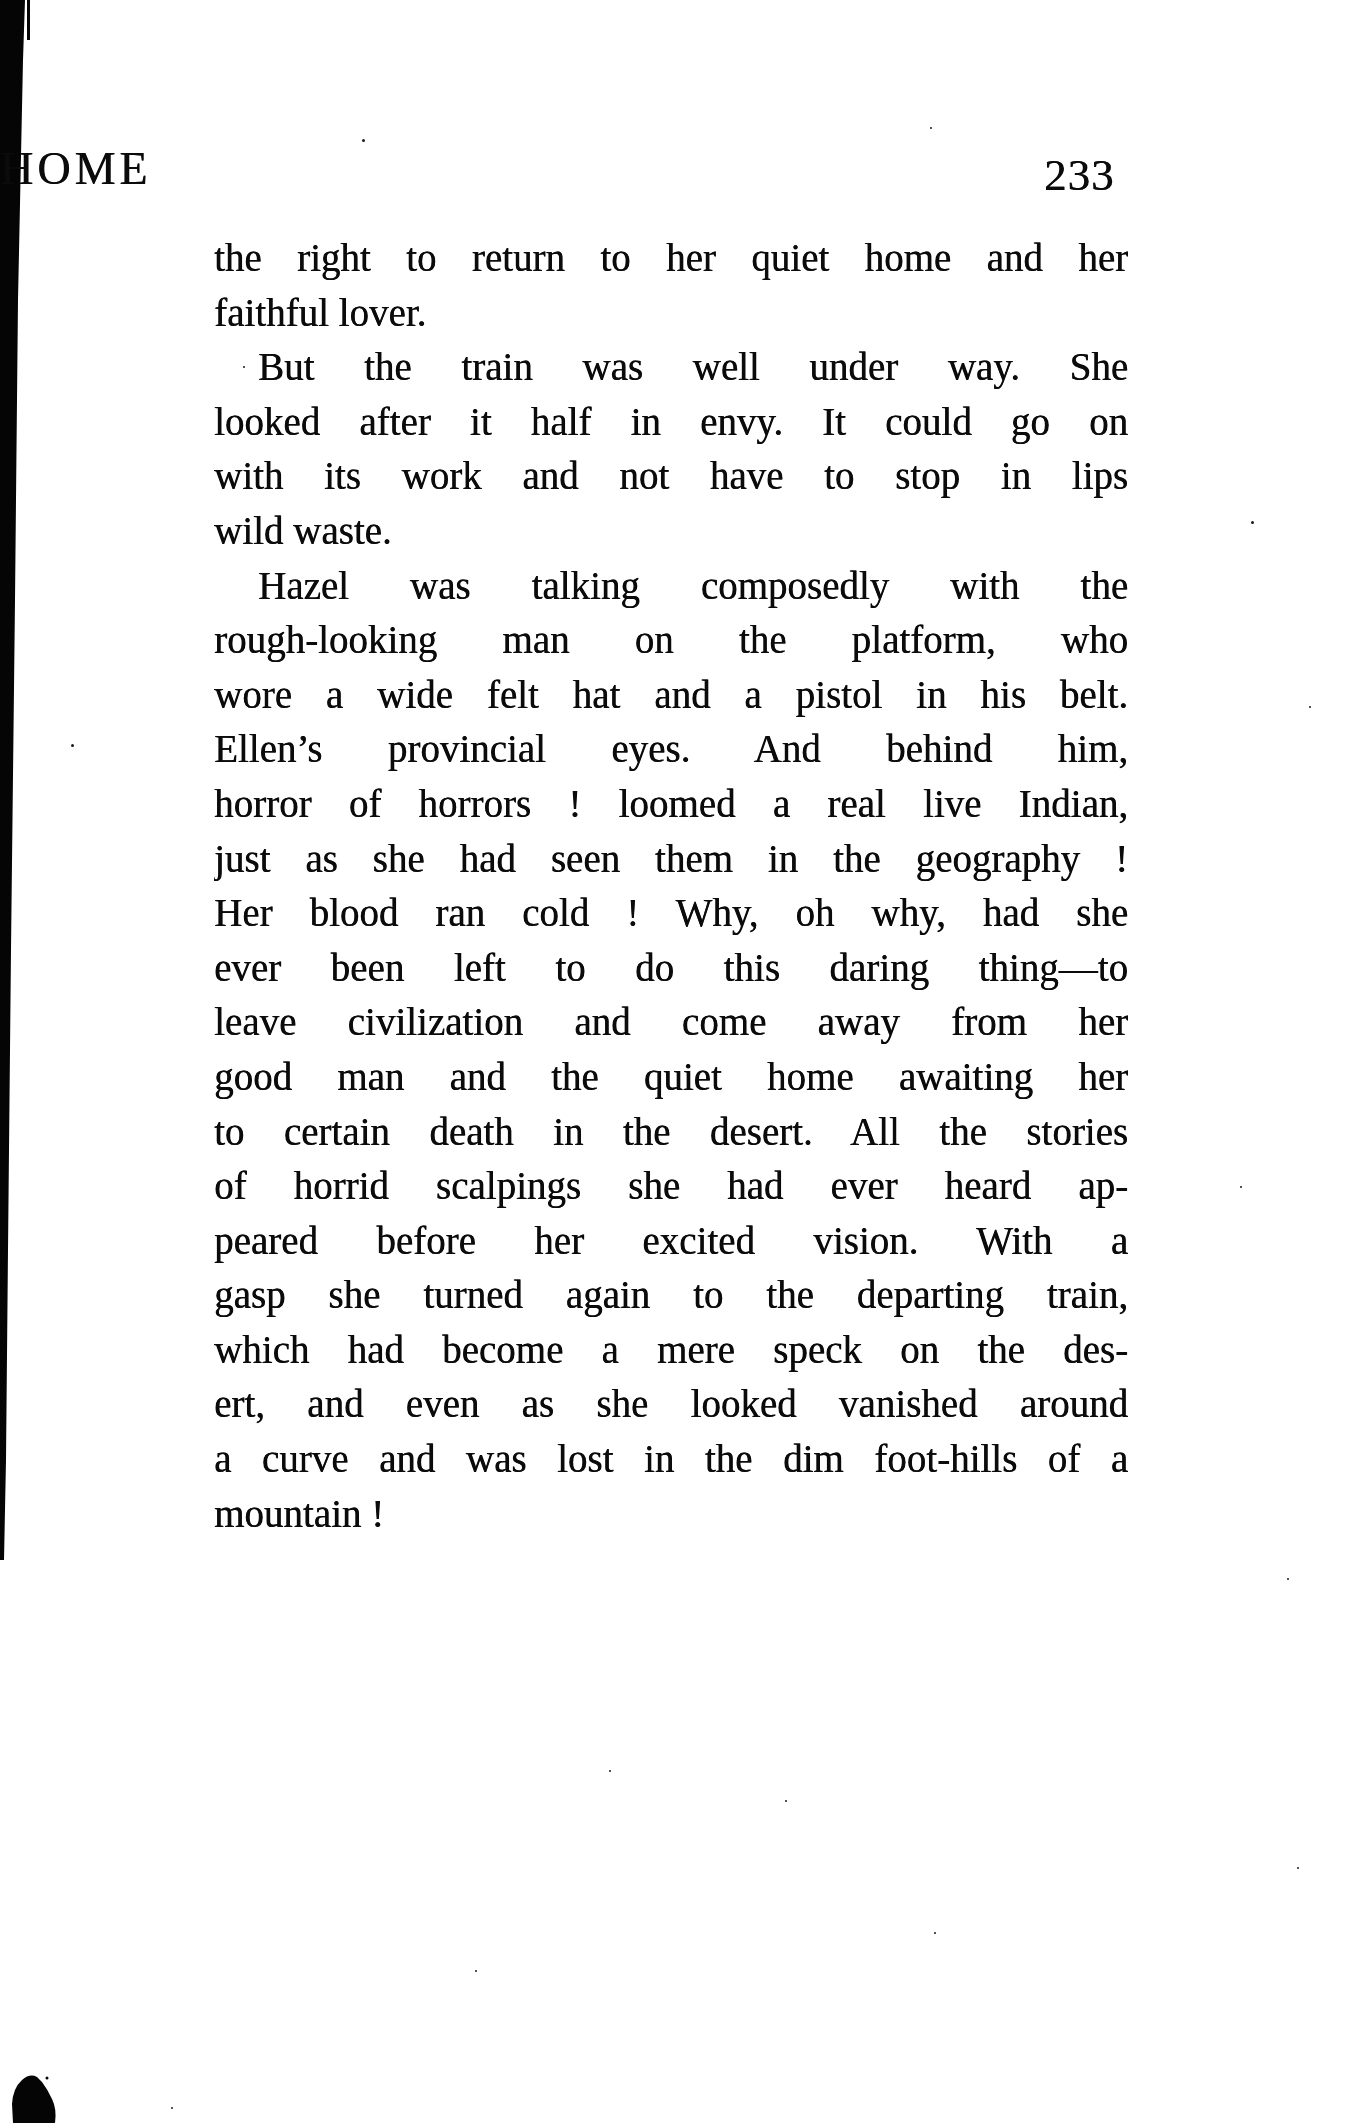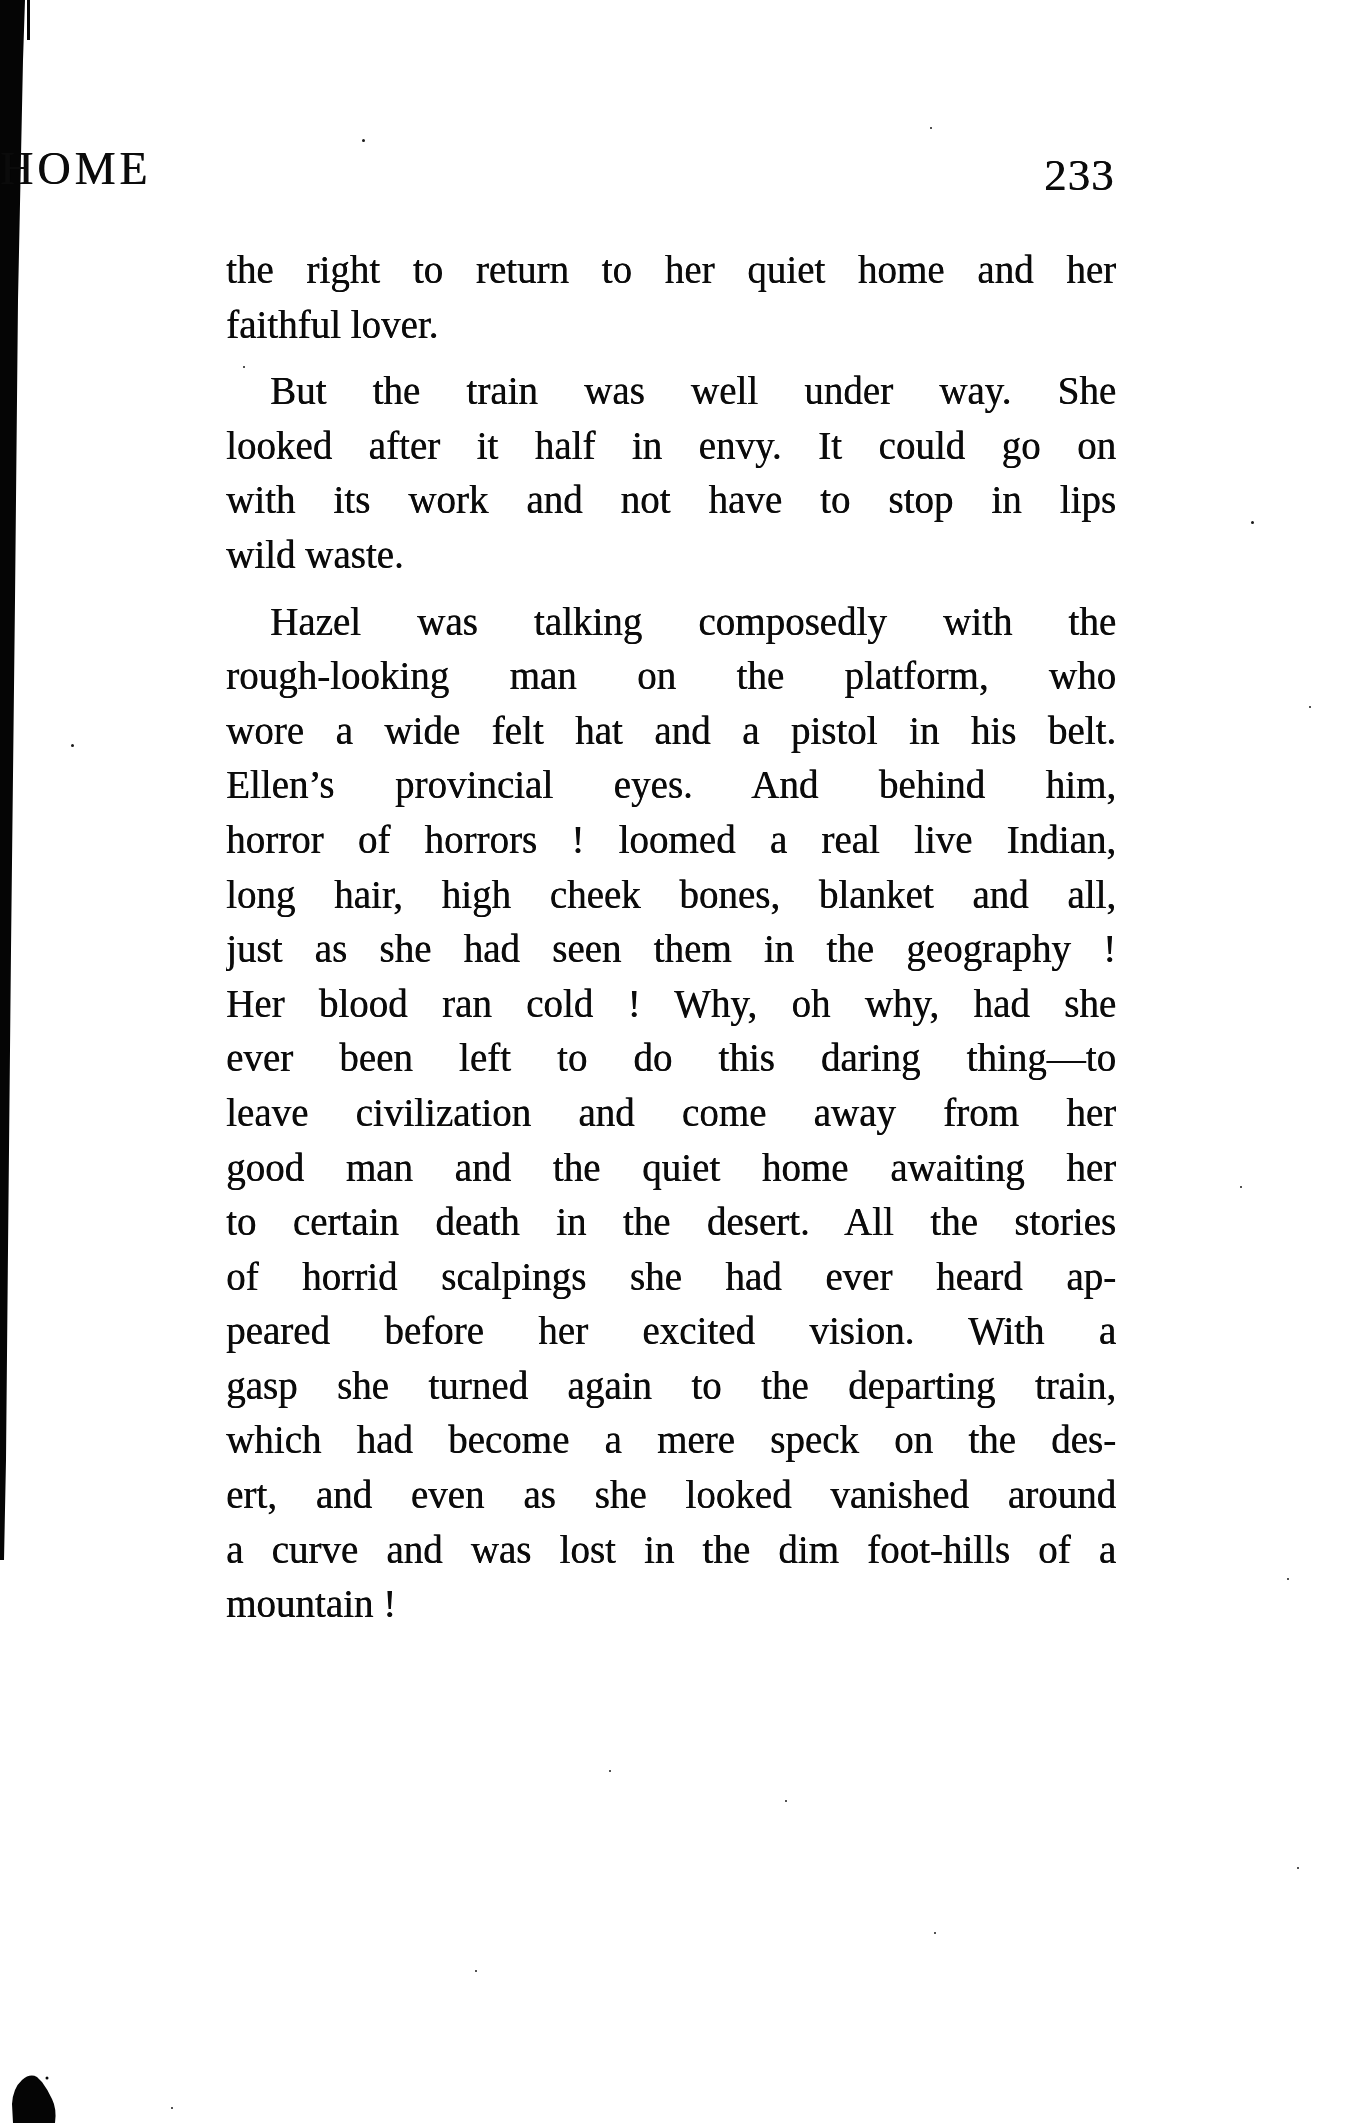--- a/index.html
+++ b/index.html
@@ -26,21 +26,21 @@
     font-size:45px;line-height:1;
     letter-spacing:1px;
     text-shadow:0.5px 0 currentColor;
   }
   
   .text-block{
     position:absolute;left:214px;top:231px;width:914px;
     font-size:39px;line-height:54.6px;
     text-shadow:0.45px 0 currentColor;
   }
-  .para{margin:12px;padding:0;}
+  .para{margin:0;padding:0;}
   .line{
     text-align:justify;
     text-align-last:justify;
     white-space:normal;
     height:54.6px;
     overflow:hidden;
   }
   .line.para-end{text-align-last:left;}
   .para.indent .line:first-child{text-indent:44px;}
   
@@ -75,21 +75,20 @@
         <div class="line">looked after it half in envy. It could go on</div>
         <div class="line">with its work and not have to stop in lips</div>
         <div class="line para-end">wild waste.</div>
       </div>
       <div class="para indent">
         <div class="line">Hazel was talking composedly with the</div>
         <div class="line">rough-looking man on the platform, who</div>
         <div class="line">wore a wide felt hat and a pistol in his belt.</div>
         <div class="line">Ellen’s provincial eyes. And behind him,</div>
         <div class="line">horror of horrors ! loomed a real live Indian,</div>
-        <div class="line">long hair, high cheek bones, blanket and all,</div>
         <div class="line">just as she had seen them in the geography !</div>
         <div class="line">Her blood ran cold ! Why, oh why, had she</div>
         <div class="line">ever been left to do this daring thing—to</div>
         <div class="line">leave civilization and come away from her</div>
         <div class="line">good man and the quiet home awaiting her</div>
         <div class="line">to certain death in the desert. All the stories</div>
         <div class="line">of horrid scalpings she had ever heard ap-</div>
         <div class="line">peared before her excited vision. With a</div>
         <div class="line">gasp she turned again to the departing train,</div>
         <div class="line">which had become a mere speck on the des-</div>

